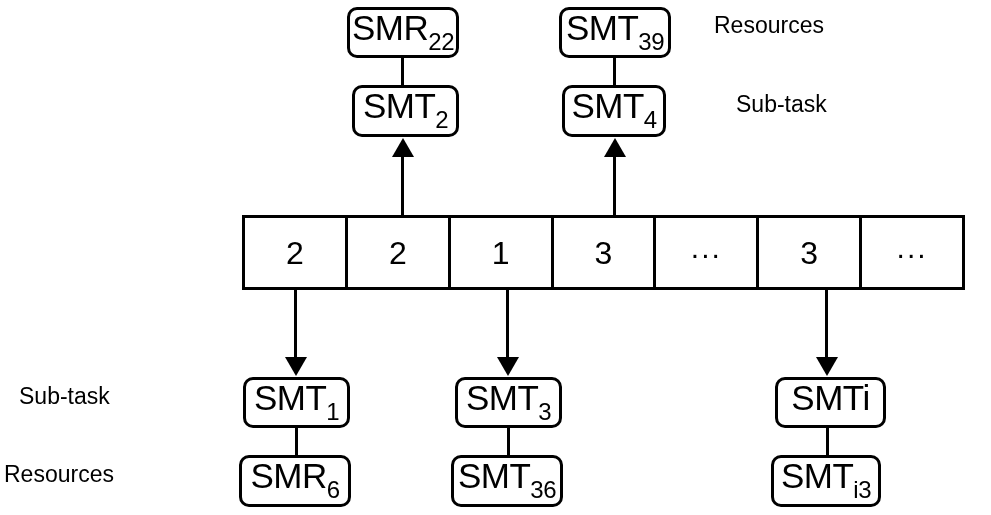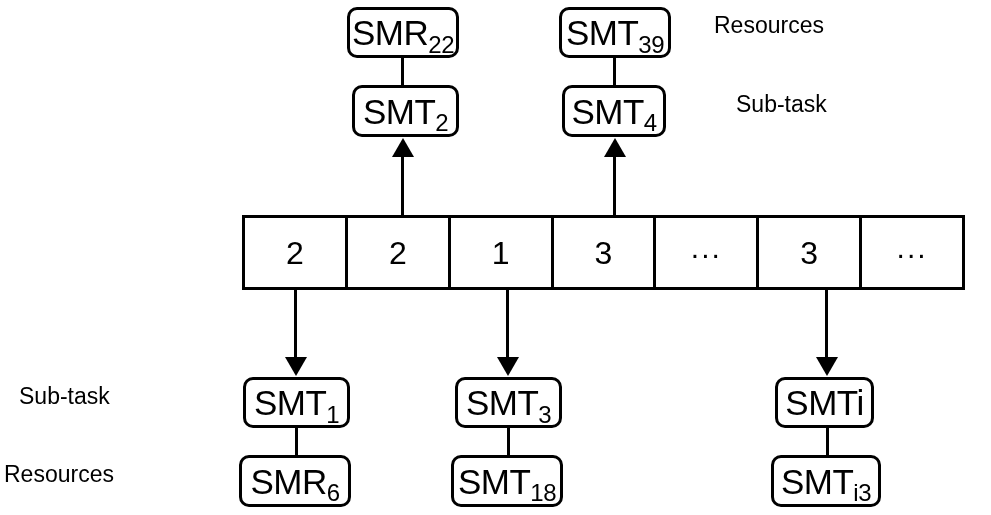--- a/index.html
+++ b/index.html
@@ -20,32 +20,32 @@
   }
 
   
   .nodebox {
     position: absolute;
     box-sizing: border-box;
     border: 3px solid #000000;
     border-radius: 10px;
     background: #ffffff;
     display: flex;
-    align-items: center;
+    align-items: flex-start;
     justify-content: center;
     font-size: 35px;
     line-height: 1;
     letter-spacing: -0.5px;
     white-space: nowrap;
   }
   .nodebox .sub {
     font-size: 24px;
     vertical-align: baseline;
     position: relative;
-    top: 12px;
+    top: 20px;
     letter-spacing: -0.5px;
   }
 
   
   #array-row {
     position: absolute;
     left: 242px;
     top: 215px;
     width: 723px;
     height: 75px;
@@ -169,24 +169,24 @@
 
   <div class="nodebox" style="left:455px; top:377px; width:107px; height:51px;">
     <span>SMT</span>
       <span class="sub">3</span>
   </div>
 
   <div class="stem" style="left:507px; top:428px; height:27px;"></div>
 
   <div class="nodebox" style="left:451px; top:455px; width:112px; height:52px;">
     <span>SMT</span>
-      <span class="sub">18</span>
+      <span class="sub">36</span>
   </div>
 
-  <div class="nodebox" style="left:775px; top:377px; width:99px; height:51px;">
+  <div class="nodebox" style="left:775px; top:377px; width:111px; height:51px;">
     <span>SMTi</span>
       <span class="sub"></span>
   </div>
 
   <div class="stem" style="left:826px; top:428px; height:27px;"></div>
 
   <div class="nodebox" style="left:771px; top:455px; width:110px; height:52px;">
     <span>SMT</span>
       <span class="sub">i3</span>
   </div>

